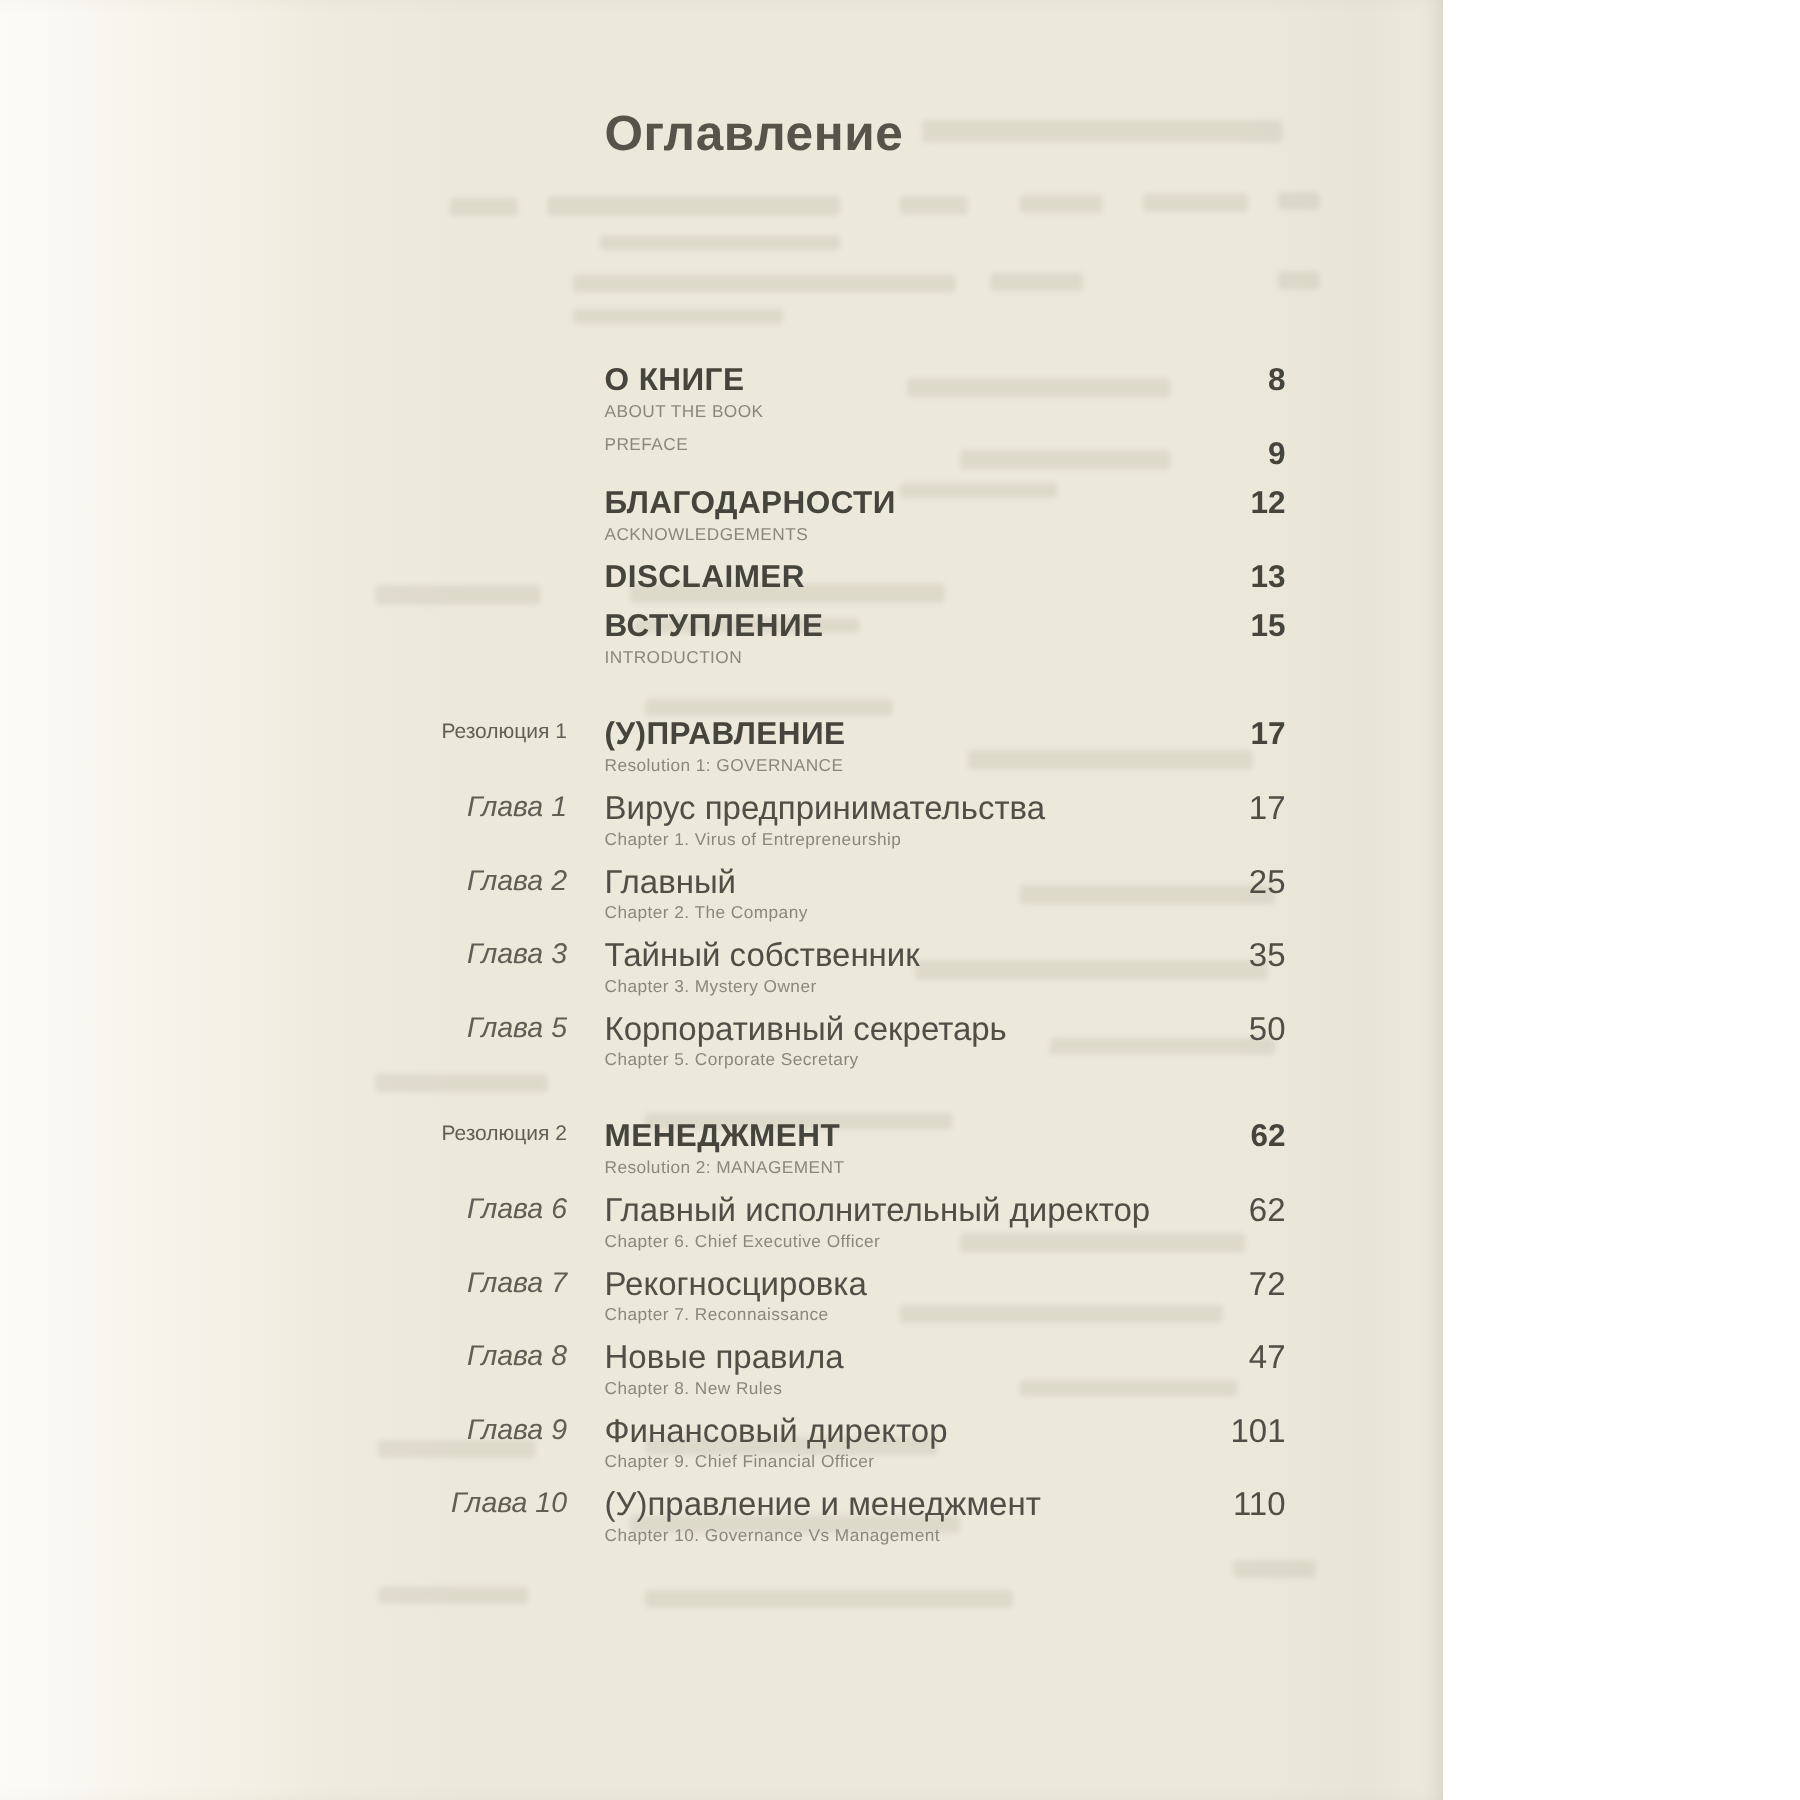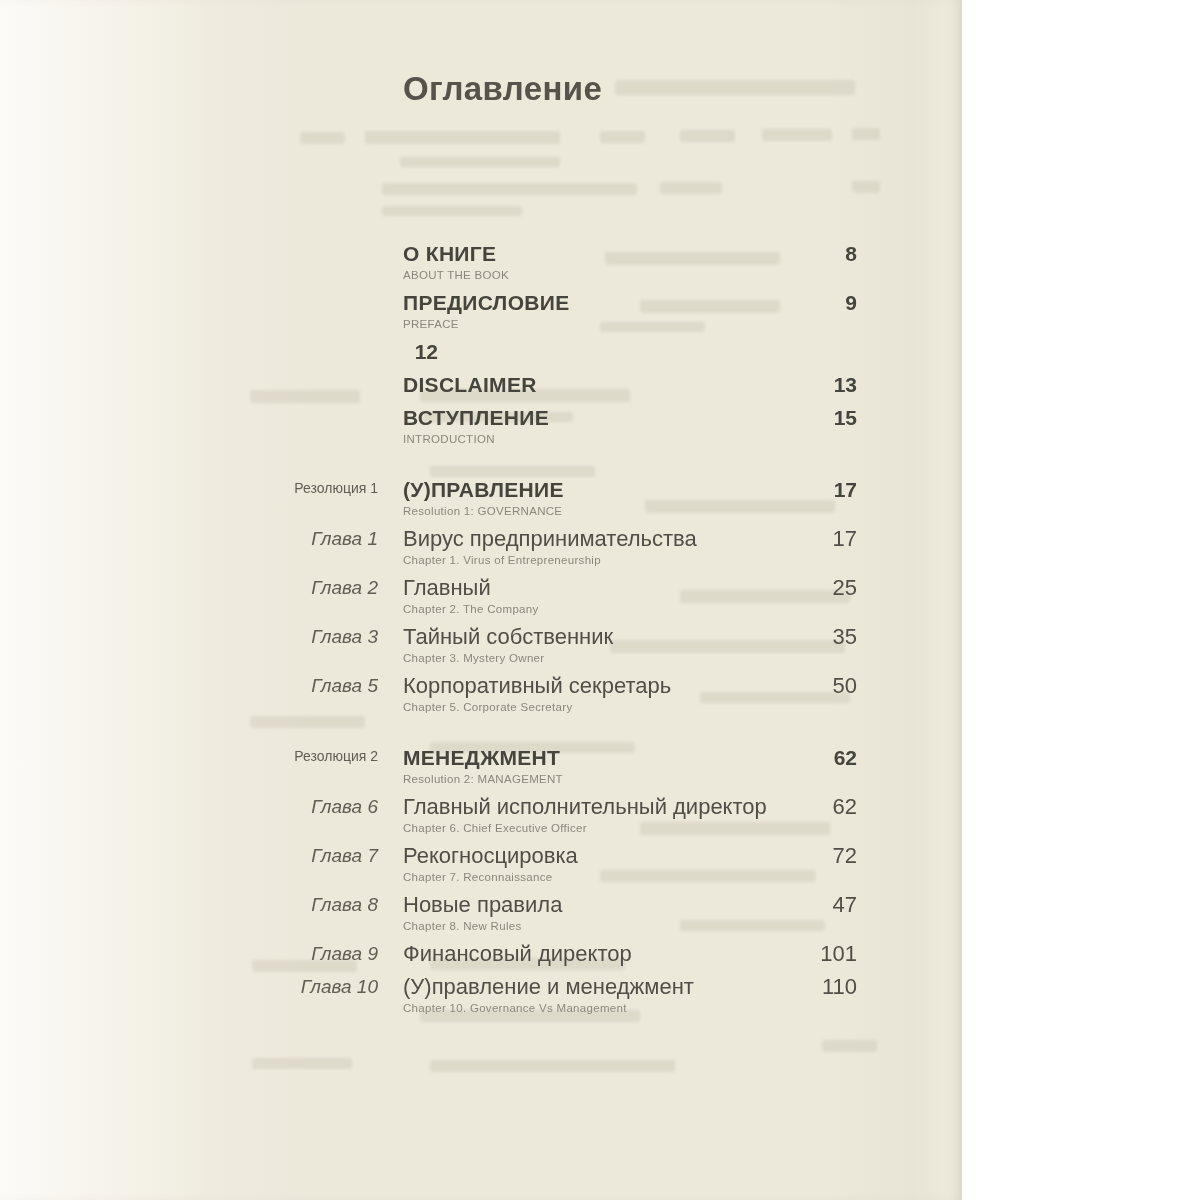--- a/index.html
+++ b/index.html
@@ -96,28 +96,31 @@
       <div class="col-main">
         <div class="t-bold">О КНИГЕ</div>
         <div class="sub">ABOUT THE BOOK</div>
       </div>
       <div class="col-page page-bold">8</div>
     </div>
 
     <div class="row">
       <div class="col-label"></div>
       <div class="col-main">
-        <div class="t-bold">ПРЕДИСЛОВИЕ</div>
         <div class="sub">PREFACE</div>
       </div>
       <div class="col-page page-bold">9</div>
     </div>
 
     <div class="row">
       <div class="col-label"></div>
+      <div class="col-main">
+        <div class="t-bold">БЛАГОДАРНОСТИ</div>
+        <div class="sub">ACKNOWLEDGEMENTS</div>
+      </div>
       <div class="col-page page-bold">12</div>
     </div>
 
     <div class="row">
       <div class="col-label"></div>
       <div class="col-main">
         <div class="t-bold">DISCLAIMER</div>
         <div class="sub"></div>
       </div>
       <div class="col-page page-bold">13</div>
@@ -211,20 +214,21 @@
         <div class="t-reg">Новые правила</div>
         <div class="sub">Chapter 8. New Rules</div>
       </div>
       <div class="col-page page-reg">47</div>
     </div>
 
     <div class="row">
       <div class="col-label"><span class="label-ch">Глава 9</span></div>
       <div class="col-main">
         <div class="t-reg">Финансовый директор</div>
+        <div class="sub">Chapter 9. Chief Financial Officer</div>
       </div>
       <div class="col-page page-reg">101</div>
     </div>
 
     <div class="row">
       <div class="col-label"><span class="label-ch">Глава 10</span></div>
       <div class="col-main">
         <div class="t-reg">(У)правление и менеджмент</div>
         <div class="sub">Chapter 10. Governance Vs Management</div>
       </div>

